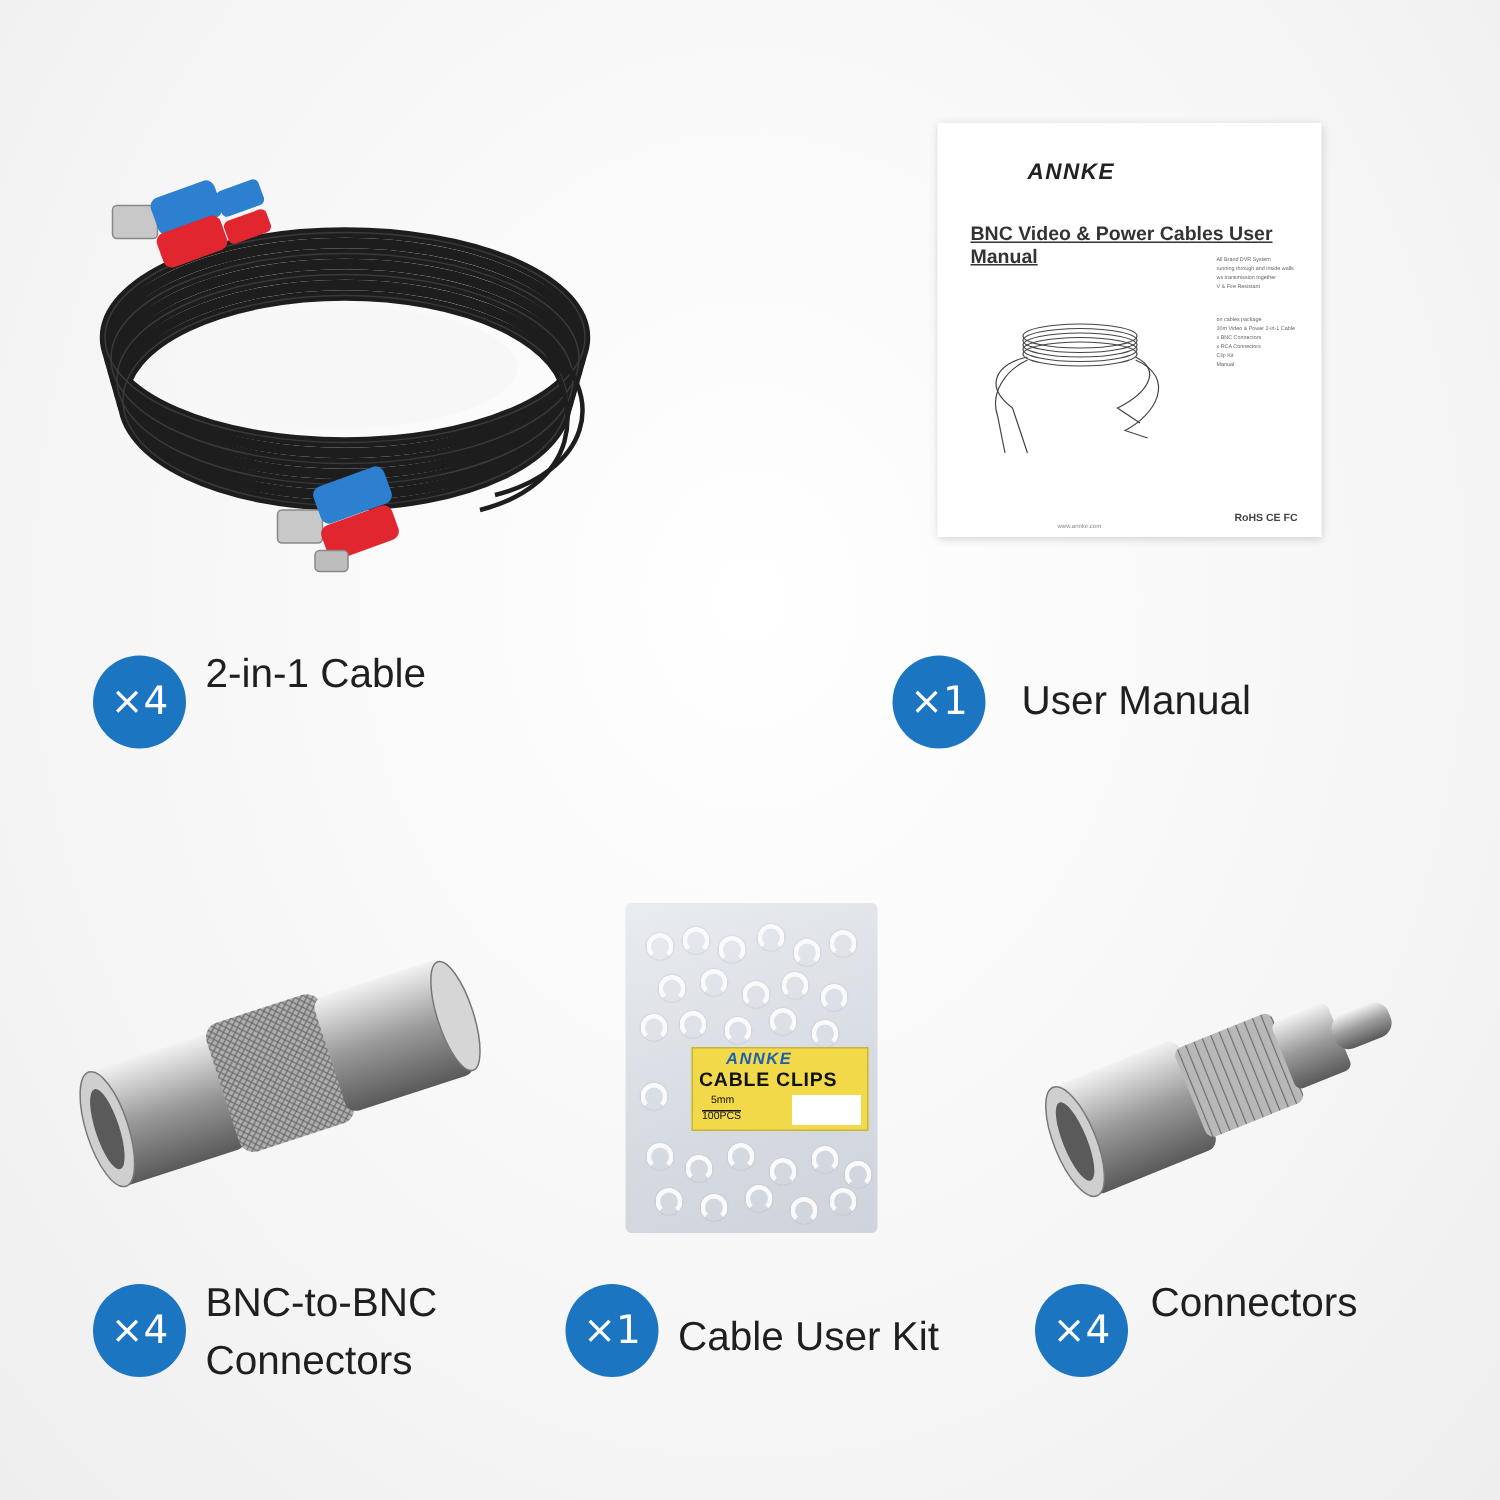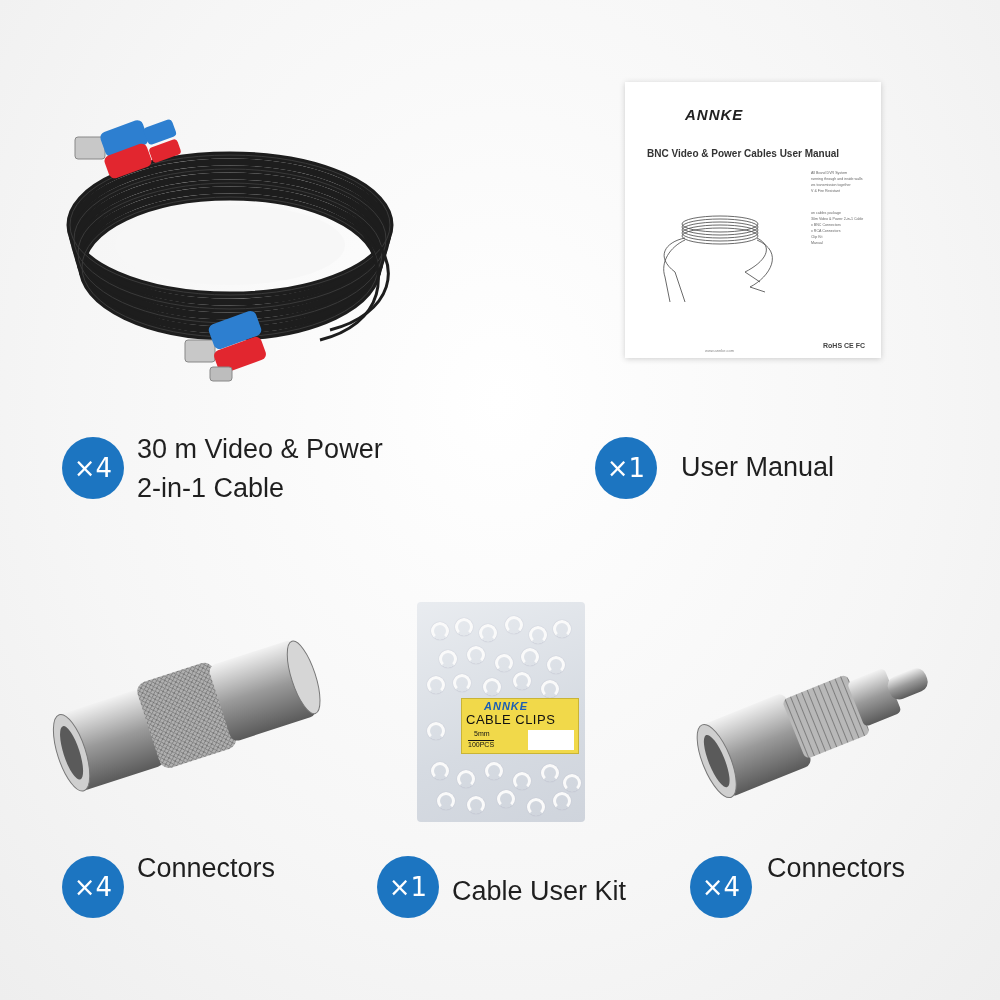--- a/index.html
+++ b/index.html
@@ -16,38 +16,38 @@
   }
   .label { position:absolute; color:#1f1f1f; font-size:27px; line-height:39px; }
   .label span { display:block; white-space:nowrap; }
 
   
   .manual {
     position:absolute; left:625px; top:82px; width:256px; height:276px;
     background:#fff; box-shadow:0 1px 6px rgba(0,0,0,0.18);
   }
   .manual .brand { position:absolute; left:60px; top:24px; font-weight:bold; font-style:italic; font-size:15px; letter-spacing:1px; color:#222; }
-  .manual .mtitle { position:absolute; left:22px; top:66px; font-weight:bold; font-size:10px; color:#333; }
+  .manual .mtitle { position:absolute; left:22px; top:66px; font-weight:bold; font-size:13px; color:#333;text-decoration:underline; }
   .manual .site { position:absolute; left:80px; top:266px; font-size:4px; color:#888; }
   .manual .cert { position:absolute; left:198px; top:260px; font-size:7px; font-weight:bold; color:#444; }
   .manual .txt { position:absolute; left:186px; font-size:3.6px; color:#666; line-height:6px; white-space:nowrap; }
 
   
   .bag {
     position:absolute; left:417px; top:602px; width:168px; height:220px;
     background:linear-gradient(160deg,#e9ecf0,#d6dbe2 60%,#cfd4dc);
     border-radius:4px;
   }
   .bag .clip { position:absolute; width:12px; height:12px; border:3px solid #fafafa; border-radius:50%; border-bottom-color:transparent; box-shadow:0 0 1px #aab; }
   .bag .lbl {
     position:absolute; left:44px; top:96px; width:118px; height:56px; background:#f1d94a;
     border:1px solid #c9b436; box-sizing:border-box;
   }
   .bag .lbl .b1 { position:absolute; left:22px; top:1px; font-weight:bold; font-style:italic; font-size:11px; color:#1b5fb5; letter-spacing:1px; }
-  .bag .lbl .b2 { position:absolute; left:4px; top:13px; font-weight:normal; font-size:13px; color:#111; white-space:nowrap; letter-spacing:0.5px;text-align:right; }
+  .bag .lbl .b2 { position:absolute; left:4px; top:13px; font-weight:bold; font-size:13px; color:#111; white-space:nowrap; letter-spacing:0.5px;text-align:right; }
   .bag .lbl .b3 { position:absolute; left:12px; top:31px; font-size:7px; color:#111; }
   .bag .lbl .b4 { position:absolute; left:6px; top:41px; font-size:7px; color:#111; border-top:1px solid #111; }
   .bag .lbl .b5 { position:absolute; left:66px; top:31px; width:46px; height:20px; background:#fff; }
 </style>
 </head>
 <body>
 
 <div class="abs" style="left:60px;top:95px;width:350px;height:300px;">
   <svg width="350" height="300" viewBox="0 0 350 300">
     <g fill="none" stroke="#1d1d1d" stroke-width="7">
@@ -107,21 +107,20 @@
       <path d="M112 36 C 130 45, 120 60, 100 70 L 115 80"></path>
       <path d="M112 38 C 140 50, 125 75, 105 85 L 120 90"></path>
     </g>
   </svg>
   <div class="site">www.annke.com</div>
   <div class="cert">RoHS CE FC</div>
 </div>
 
 <div class="badge" style="left:62px;top:437px">×4</div>
 <div class="label" style="left:137px;top:430px">
-  <span>30 m Video &amp; Power</span>
   <span>2-in-1 Cable</span>
 </div>
 
 <div class="badge" style="left:595px;top:437px">×1</div>
 <div class="label" style="left:681px;top:448px">
   <span>User Manual</span>
 </div>
 
 <div class="abs" style="left:50px;top:615px;width:275px;height:190px;">
   <svg width="275" height="190" viewBox="0 0 275 190">
@@ -204,20 +203,21 @@
       <ellipse cx="22" cy="104" rx="8" ry="28" fill="#5a5a5a"></ellipse>
       <rect x="105" y="72" width="70" height="64" rx="6" fill="url(#ribs)"></rect>
       <rect x="172" y="80" width="40" height="48" rx="5" fill="url(#metal2)"></rect>
       <rect x="208" y="92" width="40" height="24" rx="10" fill="url(#metal2)"></rect>
     </g>
   </svg>
 </div>
 
 <div class="badge" style="left:62px;top:856px">×4</div>
 <div class="label" style="left:137px;top:849px">
+  <span>BNC-to-BNC</span>
   <span>Connectors</span>
 </div>
 
 <div class="badge" style="left:377px;top:856px">×1</div>
 <div class="label" style="left:452px;top:872px">
   <span>Cable User Kit</span>
 </div>
 
 <div class="badge" style="left:690px;top:856px">×4</div>
 <div class="label" style="left:767px;top:849px">

